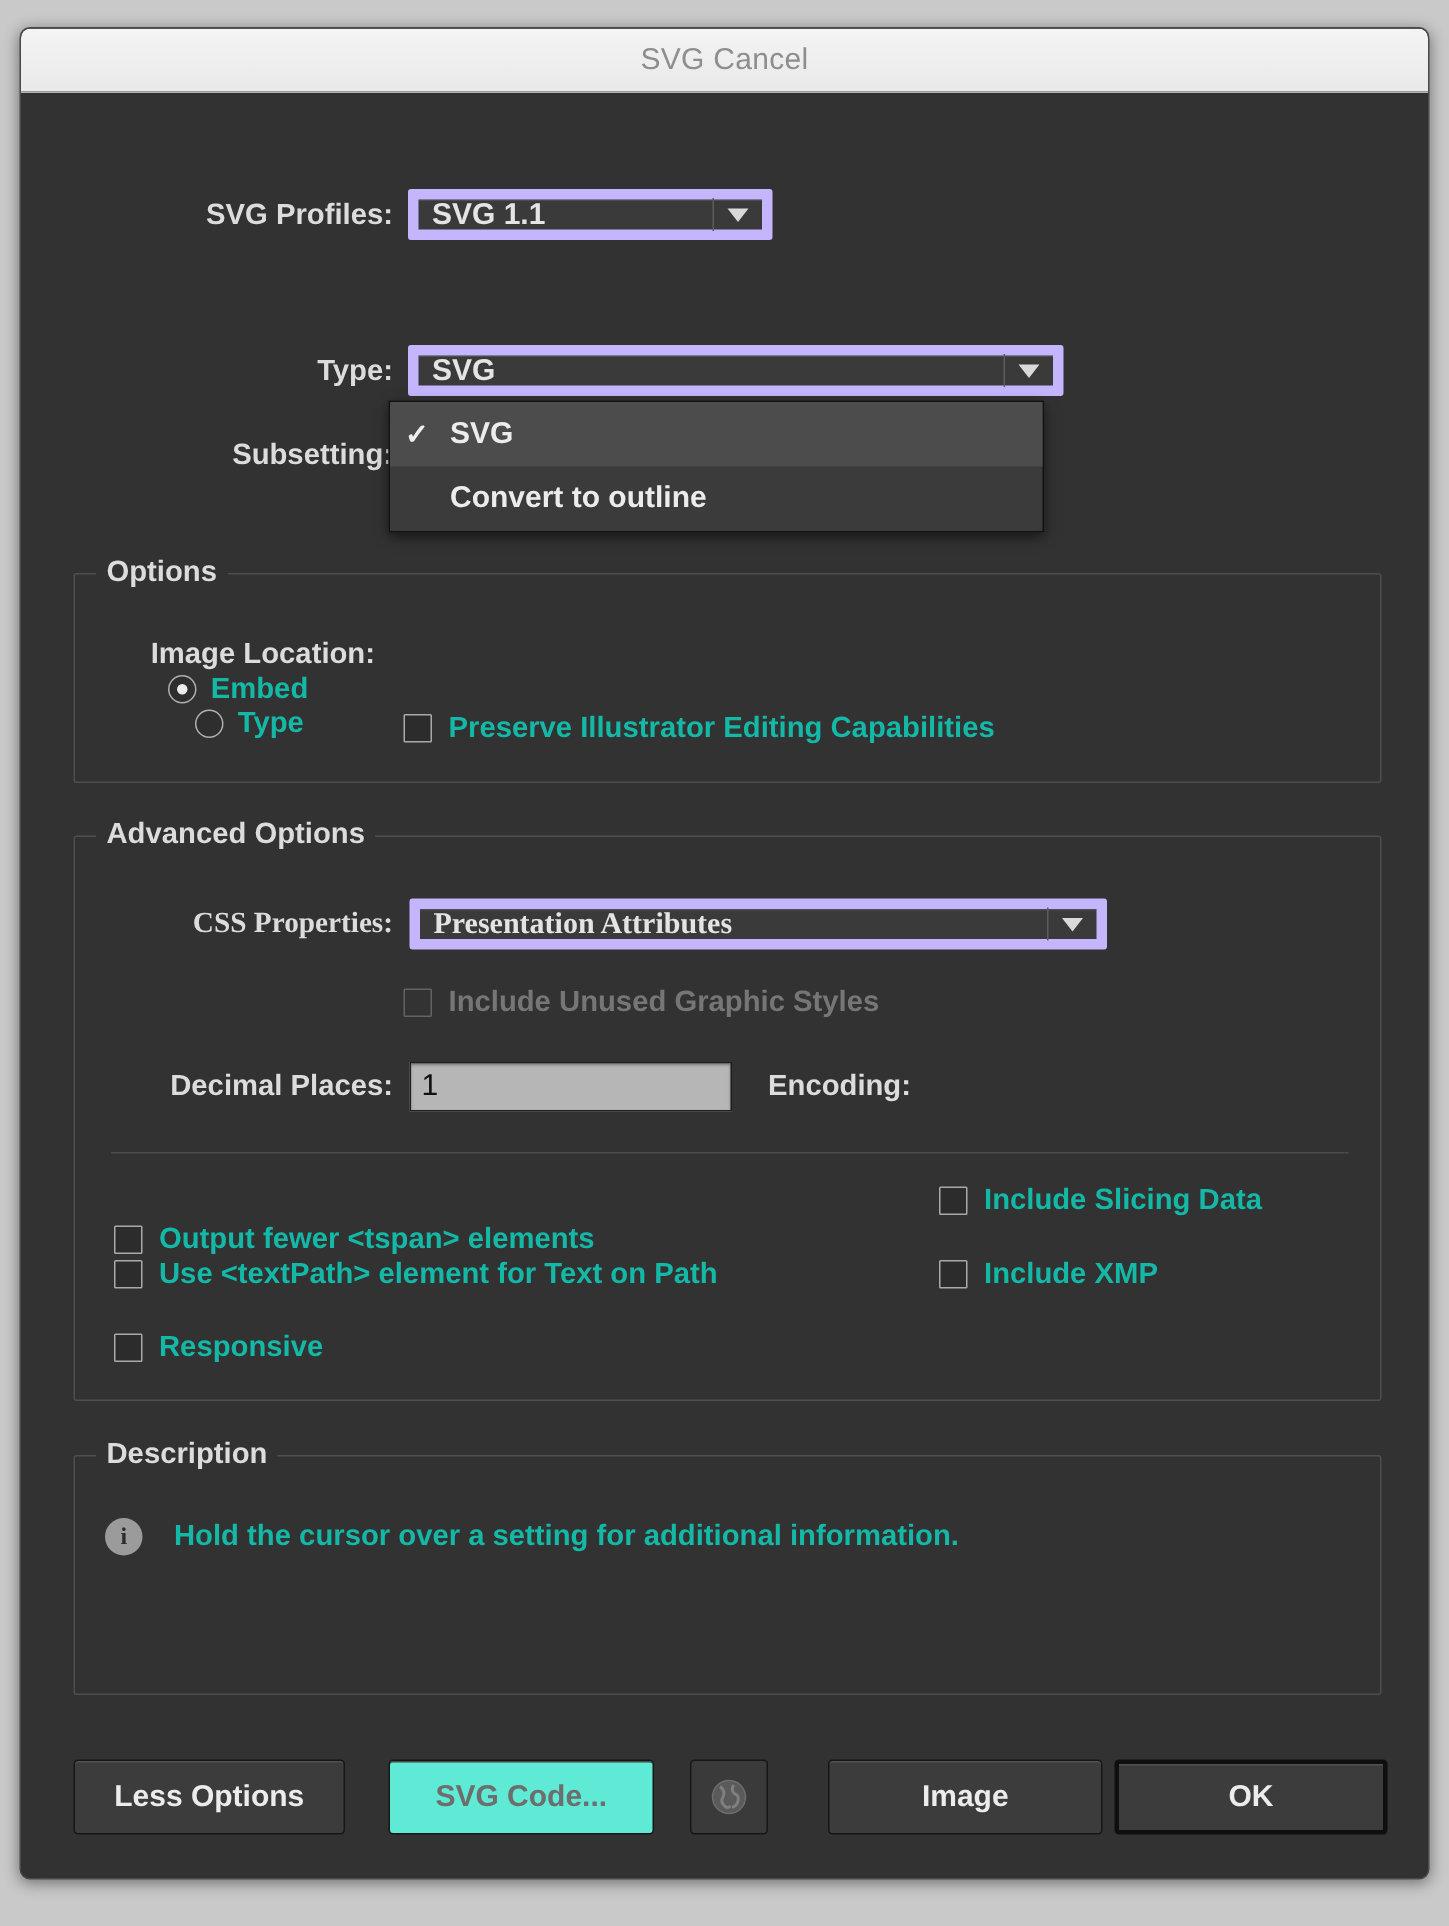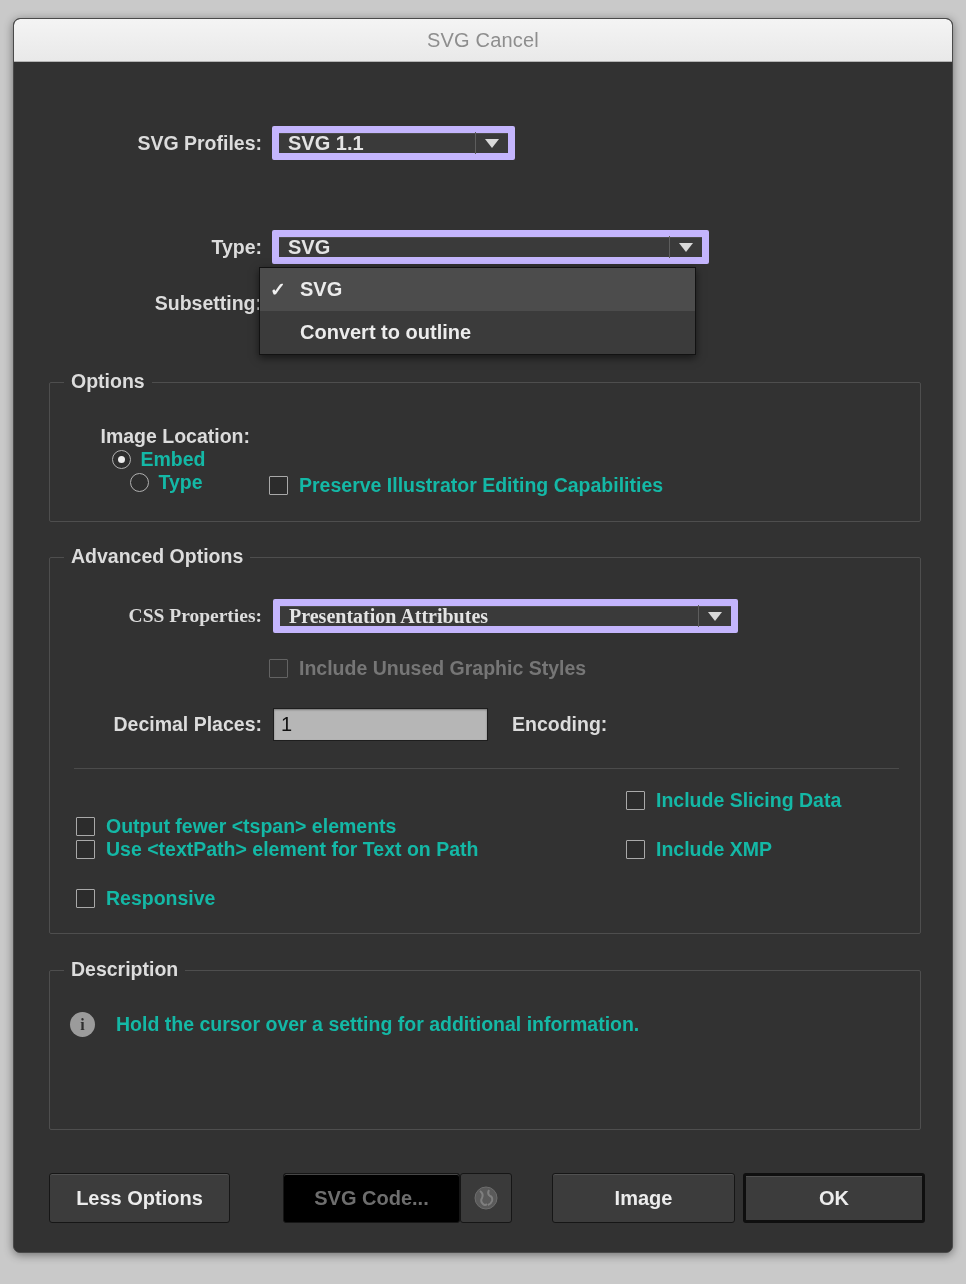--- a/index.html
+++ b/index.html
@@ -184,21 +184,21 @@
     position: absolute;
     background: #3c3c3c;
     border: 1px solid #161616;
     box-shadow: inset 0 1px 0 #515151;
     border-radius: 3px;
     display: flex; align-items: center; justify-content: center;
     font-size: 20px; color: #ececec; font-weight: bold;
     cursor: default;
     white-space: nowrap;
   }
-  .btn.disabled { color: #6e6e6e; background:#000000; box-shadow: inset 0 1px 0 #474747; margin-left: 24px; }
+  .btn.disabled { color: #6e6e6e; background:#5eead4; box-shadow: inset 0 1px 0 #474747; }
   .btn.default {
     border: 3px solid #0f0f0f;
   }
   .globebtn {
     position: absolute;
     background: #3a3a3a;
     border: 1px solid #161616;
     border-radius: 3px;
     display:flex; align-items:center; justify-content:center;
   }

